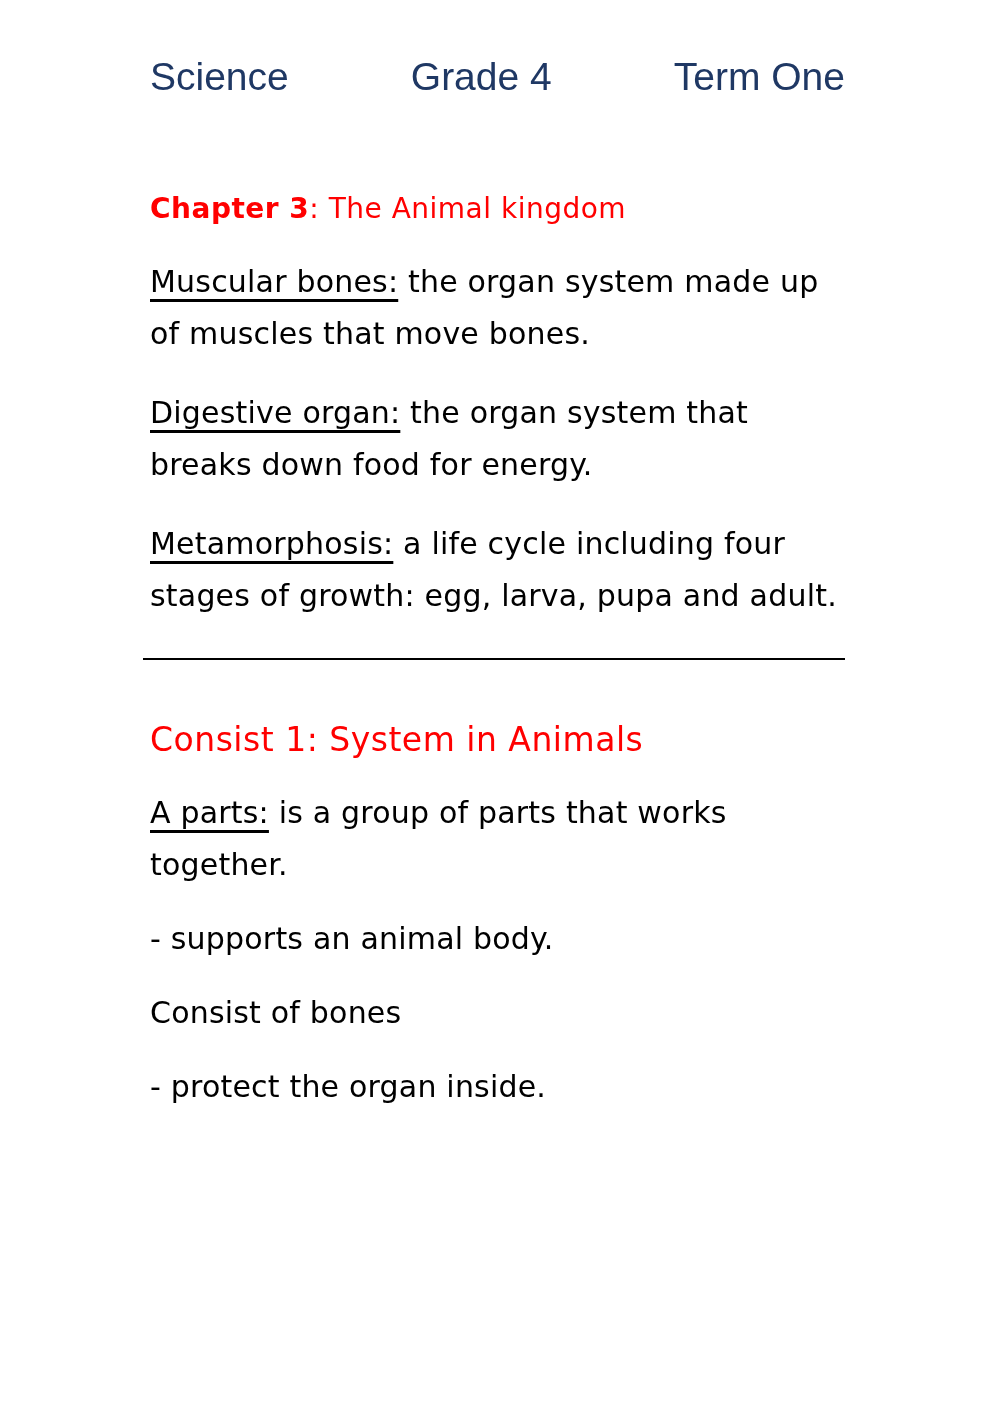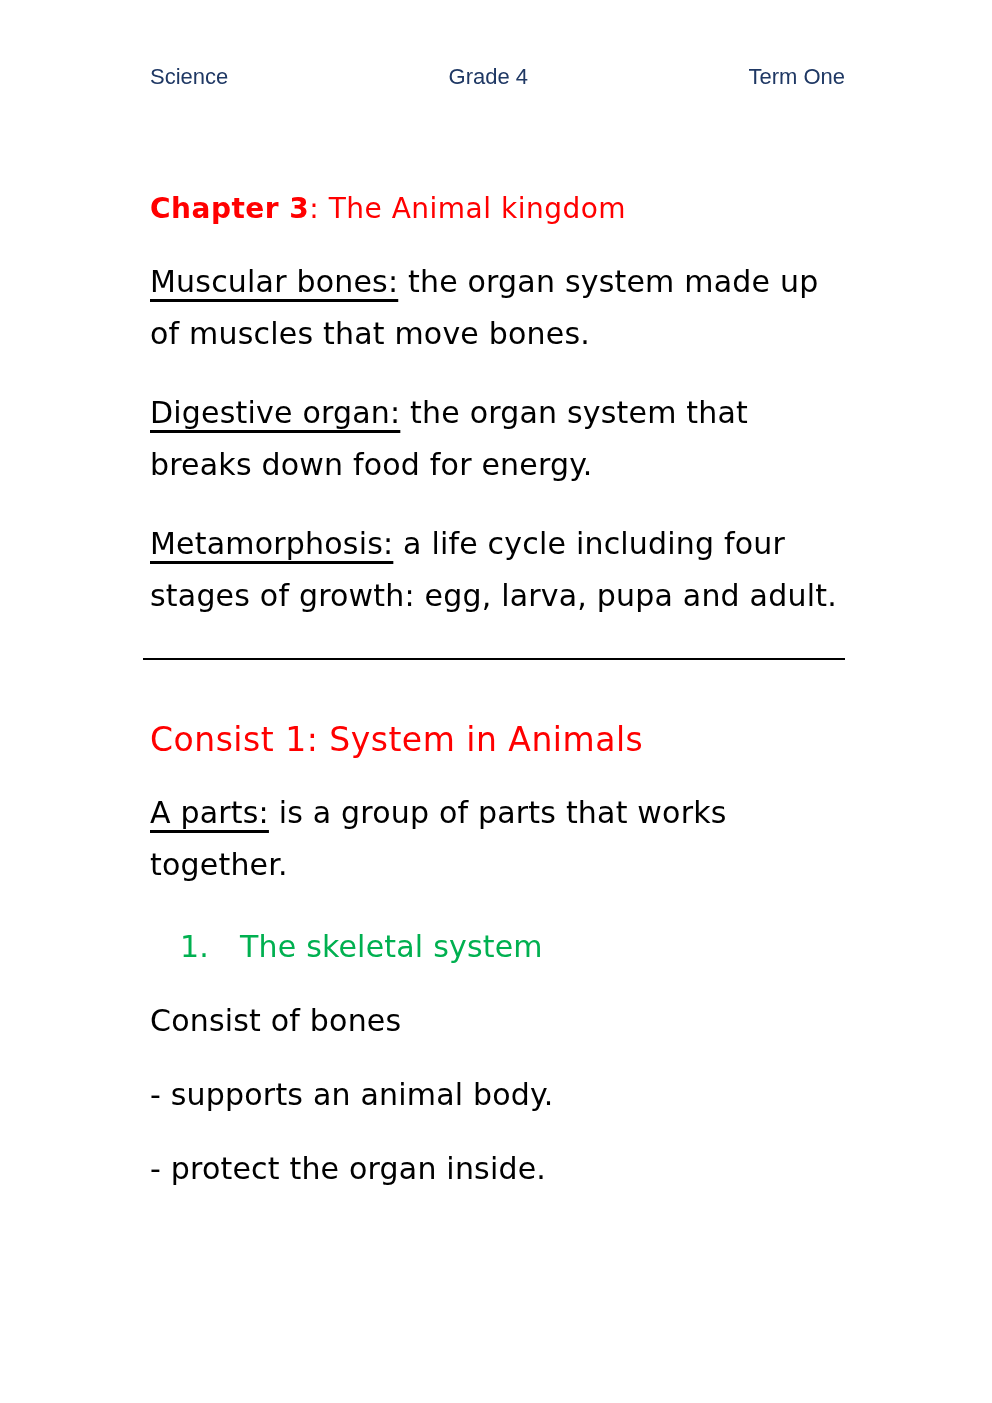--- a/index.html
+++ b/index.html
@@ -17,21 +17,21 @@
     height: 1403px;
     padding: 60px 147px 0 150px;
     background: #ffffff;
   }
   
   .doc-header {
     display: flex;
     justify-content: space-between;
     align-items: baseline;
     font-family: "Liberation Sans", sans-serif;
-    font-size: 22px;
+    font-size: 39px;
     line-height: 34px;
     color: var(--header-color, #1f3864);
   }
   
   .chapter-heading {
     margin-top: 95px;
     font-size: 28px;
     line-height: 40px;
     color: var(--heading-color, #ff0000);
     letter-spacing: 0.5px;
@@ -103,21 +103,20 @@
 
 
   <p class="para"><span class="term">Metamorphosis:</span><span> a life cycle including four stages of growth: egg, larva, pupa and adult.</span></p>
 
   <hr class="divider">
 
   <div class="lesson-heading">Consist 1: System in Animals</div>
 
   <p class="para"><span class="term">A parts:</span><span> is a group of parts that works together.</span></p>
 
-  <div class="numbered-item"><span class="num">1.</span><span>The skeletal system</span></div>
+
+  <p class="plain-line">- supports an animal body.</p>
 
   <p class="plain-line">Consist of bones</p>
-
-  <p class="plain-line">- supports an animal body.</p>
 
   <p class="plain-line">- protect the organ inside.</p>
 
 </div>
 
 </body></html>

